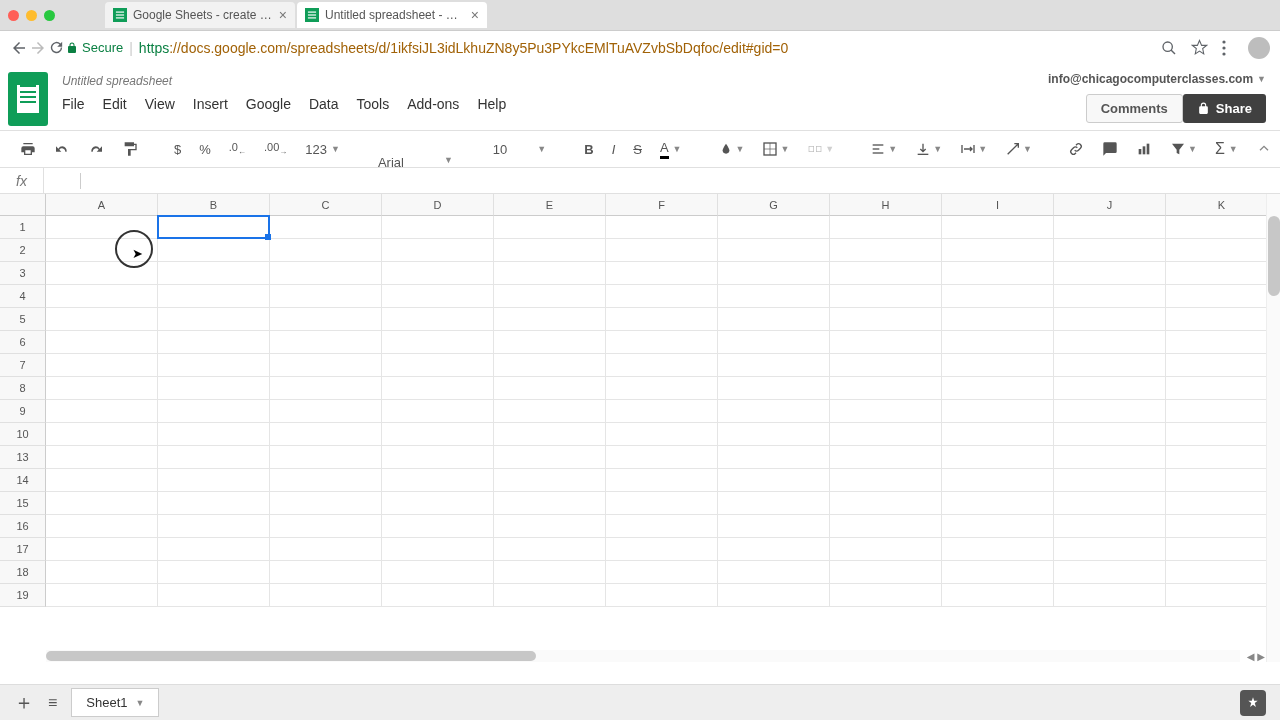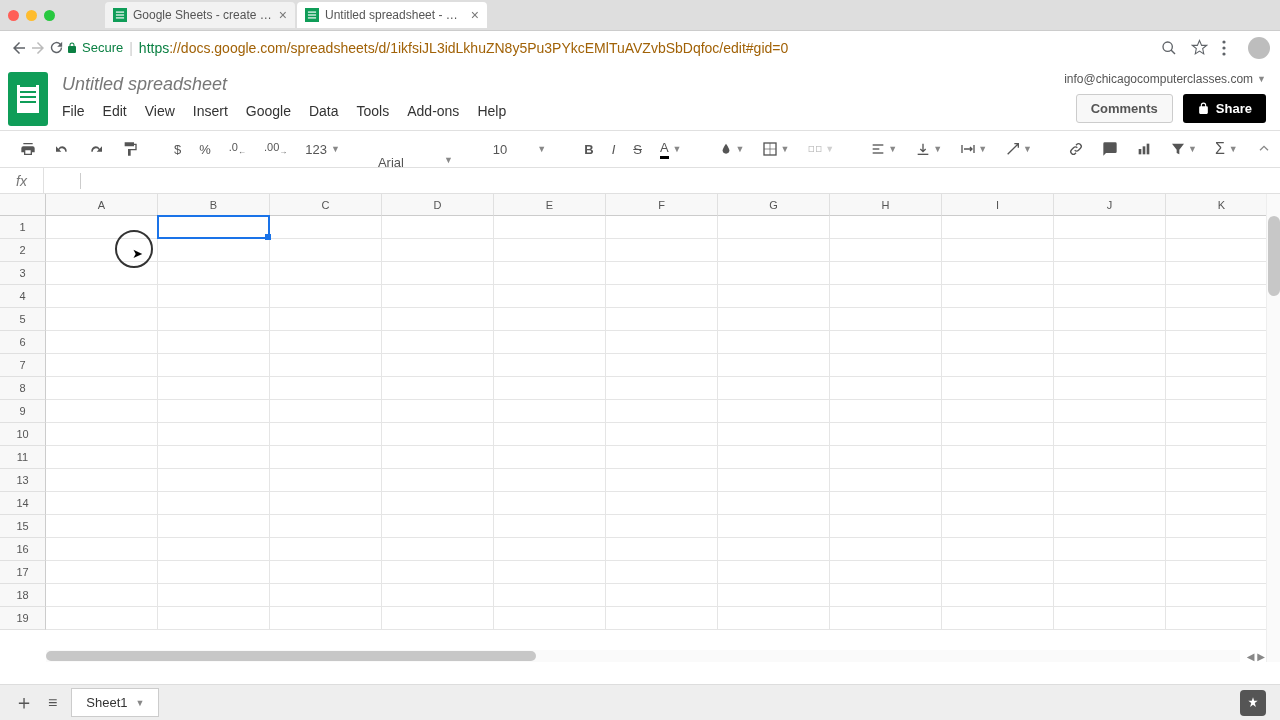--- a/index.html
+++ b/index.html
@@ -27,27 +27,27 @@
 .addr-icons { display: flex; gap: 14px; color: #5f6368; align-items: center;}
 .avatar { width: 22px; height: 22px; border-radius: 50%; background: #bdbdbd; margin-left: 8px; }
 
 
 .docs-bar { display: flex; padding: 8px 14px 0 8px; }
 .docs-logo { width: 40px; height: 54px; background: #0f9d58; border-radius: 3px; display: flex; align-items: center; justify-content: center; margin-right: 14px; }
 .docs-logo-inner { width: 22px; height: 28px; background: #fff; position: relative; }
 .docs-logo-inner::before, .docs-logo-inner::after { content:''; position:absolute; left:3px; right:3px; height:2px; background:#0f9d58; }
 .docs-logo-inner::before { top:6px; box-shadow: 0 5px 0 #0f9d58, 0 10px 0 #0f9d58; }
 .docs-mid { flex: 1; }
-.doc-title { font-size: 18px; color: #777; font-style: italic; margin-bottom: 4px; margin-top: 2px;}
+.doc-title { font-size: 12px; color: #777; font-style: italic; margin-bottom: 4px; margin-top: 2px;}
 .menubar { display: flex; gap: 18px; font-size: 14px; color: #333; padding: 4px 0; }
 .docs-right { display: flex; flex-direction: column; align-items: flex-end; gap: 8px; }
-.user-email { font-size: 12px; color: #555; display: flex; align-items: center; gap: 4px; }
-.btn-row { display: flex; gap: 10px; }
+.user-email { font-size: 12px; color: #555; display: flex; align-items: center; gap: 4px; font-weight: bold; }
+.btn-row { display: flex; }
 .btn-comments { border: 1px solid #ccc; background: #f8f8f8; padding: 6px 14px; border-radius: 3px; font-size: 13px; color: #555; font-weight: bold;}
-.btn-share { background: #000000; color: #fff; padding: 6px 14px; border-radius: 3px; font-size: 13px; font-weight: bold; display: flex; align-items: center; gap: 6px; }
+.btn-share { background: #404040; color: #fff; padding: 6px 14px; border-radius: 3px; font-size: 13px; font-weight: bold; display: flex; align-items: center; gap: 6px; }
 
 
 .toolbar { border-top: 1px solid #e0e0e0; border-bottom: 1px solid #e0e0e0; height: 38px; display: flex; align-items: center; padding: 0 14px; gap: 6px; color: #555; margin-top: 4px;}
 .tb-sep { width: 1px; height: 22px; background: #e0e0e0; margin: 0 6px; }
 .tb-btn { padding: 4px 6px; display: flex; align-items: center; font-size: 13px; }
 .tb-btn svg { width: 16px; height: 16px; }
 .font-select { display: flex; gap: 40px; padding: 0 8px; margin-top: 26px; }
 .size-select { display: flex; align-items: center; gap: 30px; padding: 0 8px; }
 .dropdown-caret { font-size: 9px; color: #888; }
 .color-underline { border-bottom: 3px solid #000; padding-bottom: 1px;}
@@ -489,34 +489,20 @@
         <div class="cell"></div>
         <div class="cell"></div>
         <div class="cell"></div>
         <div class="cell"></div>
         <div class="cell"></div>
         <div class="cell"></div>
         <div class="cell"></div>
         <div class="cell"></div>
       </div>
       <div class="row">
-        <div class="row-h">11</div>
-        <div class="cell"></div>
-        <div class="cell"></div>
-        <div class="cell"></div>
-        <div class="cell"></div>
-        <div class="cell"></div>
-        <div class="cell"></div>
-        <div class="cell"></div>
-        <div class="cell"></div>
-        <div class="cell"></div>
-        <div class="cell"></div>
-        <div class="cell"></div>
-      </div>
-      <div class="row">
         <div class="row-h">13</div>
         <div class="cell"></div>
         <div class="cell"></div>
         <div class="cell"></div>
         <div class="cell"></div>
         <div class="cell"></div>
         <div class="cell"></div>
         <div class="cell"></div>
         <div class="cell"></div>
         <div class="cell"></div>

